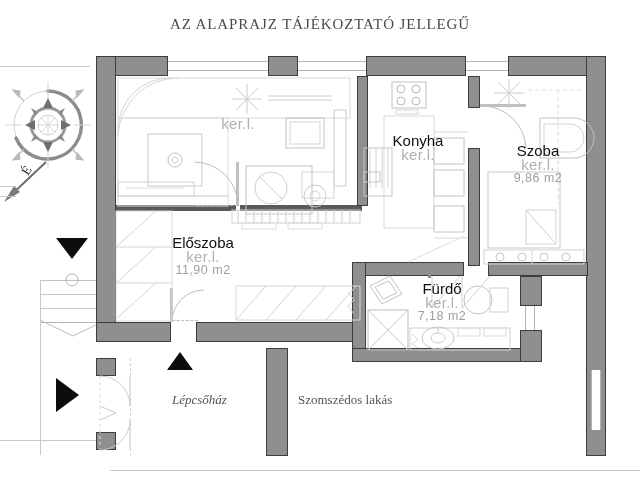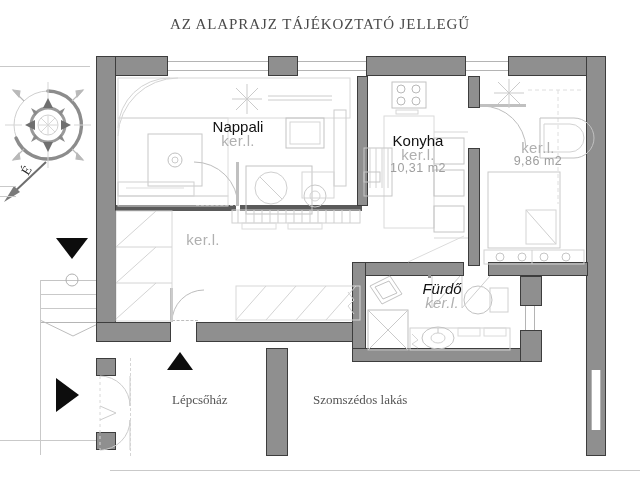--- a/index.html
+++ b/index.html
@@ -356,46 +356,48 @@
     <g stroke="#d4d4d4">
       <line x1="0" y1="34" x2="30" y2="0"></line>
         <line x1="30" y1="34" x2="60" y2="0"></line>
       <line x1="60" y1="34" x2="90" y2="0"></line>
         <line x1="90" y1="34" x2="120" y2="0"></line>
       <polyline points="112,6 118,14 112,20 118,28" class="nofill"></polyline>
     </g>
   </svg>
 
   <div class="rlabel" style="left:168px;top:118px;">
-    <div class="nm">Nappali</div>
     <div class="kr">ker.l.</div>
   </div>
 
   <div class="rlabel" style="left:348px;top:132px;">
     <div class="nm">Konyha</div>
     <div class="kr">ker.l.</div>
-    <div class="ar">10,31  m2</div>
   </div>
 
   <div class="rlabel" style="left:468px;top:142px;">
+    <div class="nm">Szoba</div>
     <div class="kr">ker.l.</div>
     <div class="ar">9,86  m2</div>
   </div>
 
   <div class="rlabel" style="left:133px;top:234px;">
+    <div class="nm">Előszoba</div>
     <div class="kr">ker.l.</div>
-  </div>
-
-  <div class="rlabel" style="left:372px;top:280px;font-style:italic;">
+    <div class="ar">11,90  m2</div>
+  </div>
+
+  <div class="rlabel" style="left:372px;top:280px;">
     <div class="nm">Fürdő</div>
     <div class="kr">ker.l.</div>
-  </div>
-
-  <div class="plainlabel" style="left:172px;top:392px;">Lépcsőház</div>
-  <div class="plainlabel" style="left:313px;top:392px;font-family:Liberation Serif, serif;">Szomszédos lakás</div>
+    <div class="ar">7,18  m2</div>
+  </div>
+
+  <div class="plainlabel" style="left:172px;top:392px;font-style:italic;">Lépcsőház</div>
+  <div class="plainlabel" style="left:298px;top:392px;font-family:Liberation Serif, serif;">Szomszédos lakás</div>
 
   <div class="tri-up" style="left:167px;top:352px;"></div>
 
   <svg width="62" height="76" style="left:98px;top:376px;">
     <path d="M 2 0 A 30 30 0 0 1 32 30" class="nofill" stroke="#cccccc"></path>
     <path d="M 2 74 A 30 30 0 0 0 32 44" class="nofill" stroke="#cccccc"></path>
     <line x1="2" y1="0" x2="2" y2="74" stroke="#d8d8d8" stroke-dasharray="3 3"></line>
     <line x1="32" y1="30" x2="32" y2="0" stroke="#cdcdcd"></line>
     <line x1="32" y1="44" x2="32" y2="74" stroke="#cdcdcd"></line>
     <line x1="2" y1="30" x2="18" y2="37" stroke="#cdcdcd"></line>

